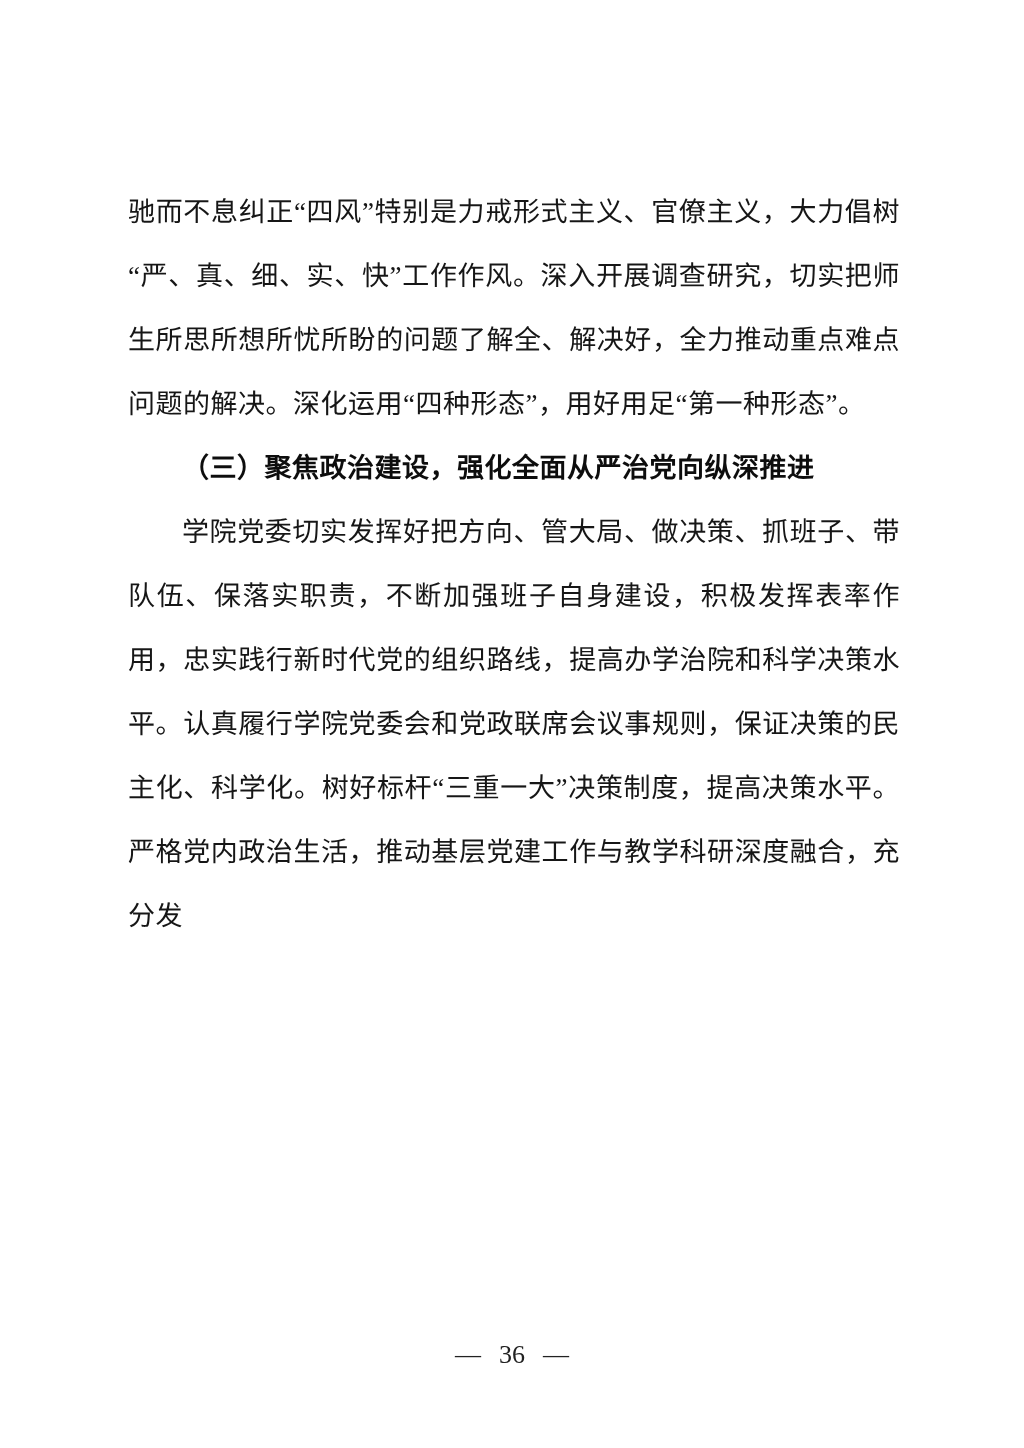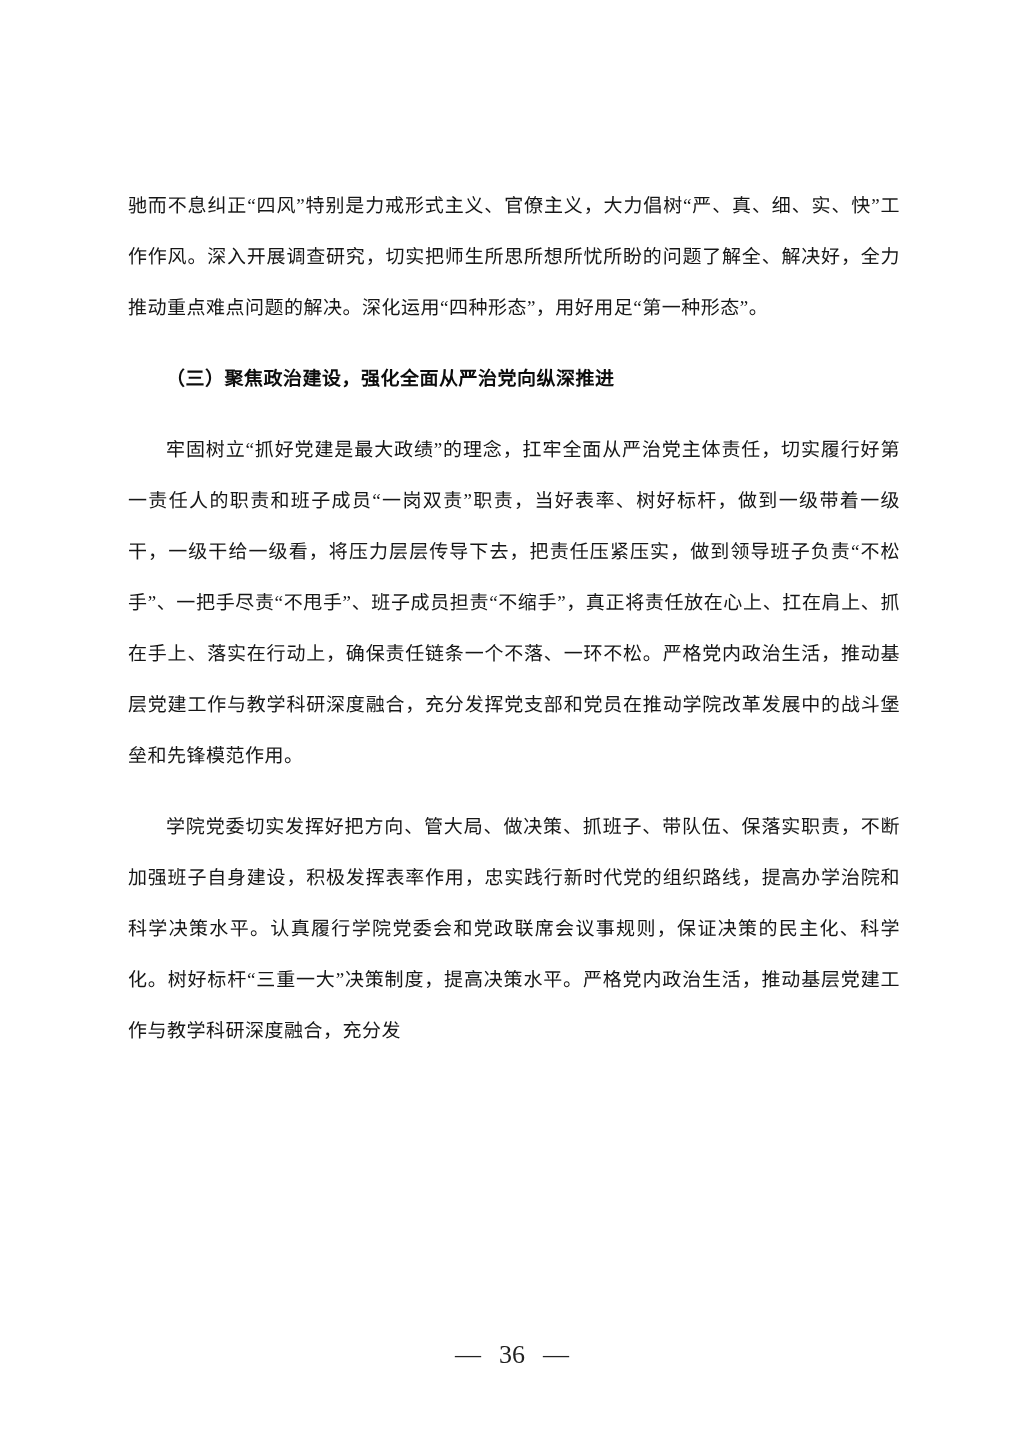--- a/index.html
+++ b/index.html
@@ -18,30 +18,29 @@
     color: #161616;
   }
   .text-block {
     position: absolute;
     left: 128px;
     top: 180px;
     width: 772px;
   }
   .para, .heading {
     margin: 0;
-    font-size: 19px;
-    line-height: 51px;
+    font-size: 27px;
+    line-height: 64px;
     letter-spacing: 0.5px;
     text-align: justify;
     text-justify: inter-ideograph;
     word-break: break-all;
   }
   .para.indent, .heading {
     text-indent: 2em;
-    margin-top: 20px;
   }
   .heading {
     font-weight: bold;
     color: #0d0d0d;
   }
   .footer {
     position: absolute;
     left: 0;
     width: 1024px;
     top: 1336px;
@@ -61,21 +60,20 @@
 <body>
 
 <div class="page">
 
   <div class="text-block">
 
     <p class="para">驰而不息纠正“四风”特别是力戒形式主义、官僚主义，大力倡树“严、真、细、实、快”工作作风。深入开展调查研究，切实把师生所思所想所忧所盼的问题了解全、解决好，全力推动重点难点问题的解决。深化运用“四种形态”，用好用足“第一种形态”。</p>
 
     <p class="heading">（三）聚焦政治建设，强化全面从严治党向纵深推进</p>
 
-    <p class="para indent">牢固树立“抓好党建是最大政绩”的理念，扛牢全面从严治党主体责任，切实履行好第一责任人的职责和班子成员“一岗双责”职责，当好表率、树好标杆，做到一级带着一级干，一级干给一级看，将压力层层传导下去，把责任压紧压实，做到领导班子负责“不松手”、一把手尽责“不甩手”、班子成员担责“不缩手”，真正将责任放在心上、扛在肩上、抓在手上、落实在行动上，确保责任链条一个不落、一环不松。严格党内政治生活，推动基层党建工作与教学科研深度融合，充分发挥党支部和党员在推动学院改革发展中的战斗堡垒和先锋模范作用。</p>
 
 
     <p class="para indent">学院党委切实发挥好把方向、管大局、做决策、抓班子、带队伍、保落实职责，不断加强班子自身建设，积极发挥表率作用，忠实践行新时代党的组织路线，提高办学治院和科学决策水平。认真履行学院党委会和党政联席会议事规则，保证决策的民主化、科学化。树好标杆“三重一大”决策制度，提高决策水平。严格党内政治生活，推动基层党建工作与教学科研深度融合，充分发</p>
 
   </div>
 
   <div class="footer">
     <span class="dash">—</span>
     <span>36</span>
     <span class="dash">—</span>

